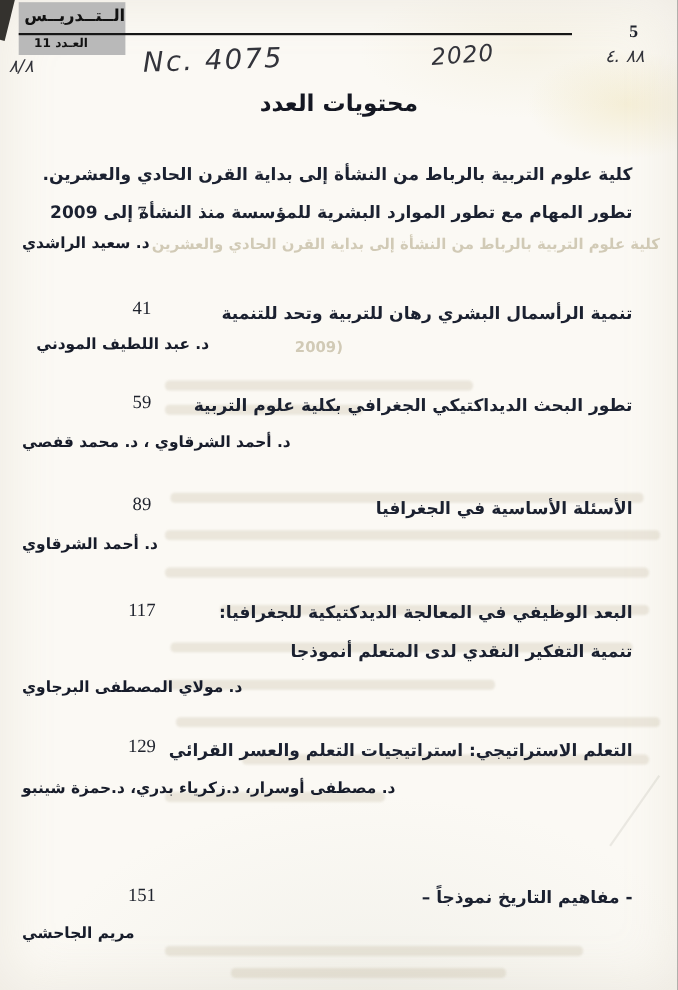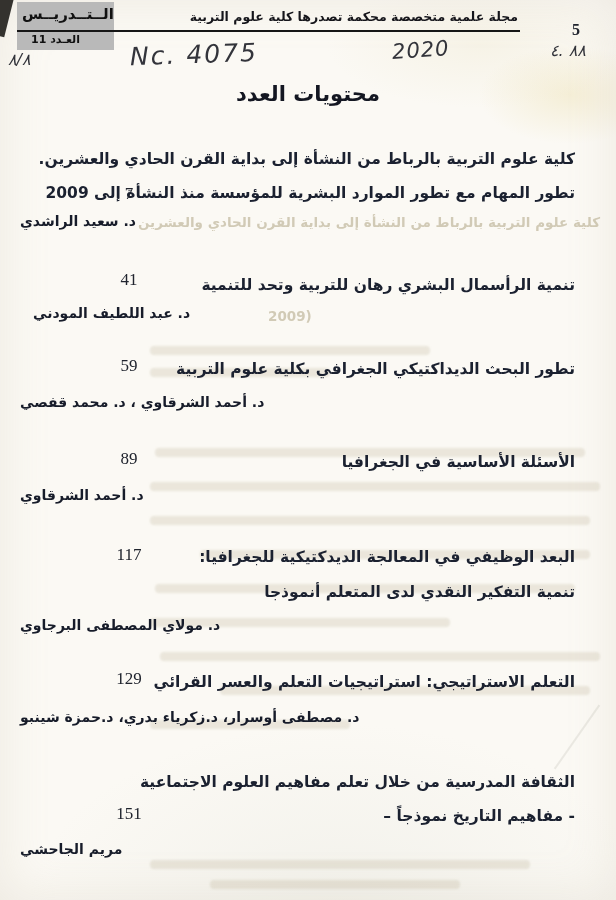--- a/index.html
+++ b/index.html
@@ -64,21 +64,20 @@
   <div class="gbar" style="top:652px;left:160px;width:440px;"></div>
   <div class="gbar" style="top:686px;left:220px;width:370px;"></div>
   <div class="gbar" style="top:720px;left:150px;width:200px;"></div>
   <div class="gbar" style="top:860px;left:150px;width:380px;"></div>
   <div class="gbar" style="top:880px;left:210px;width:250px;"></div>
 
   <div class="issue-box fg"></div>
   <div class="journal-name fg">الــتــدريــس</div>
   <div class="header-rule fg"></div>
   <div class="issue-label fg">العـدد 11</div>
-  <div class="header-subtitle fg">مجلة علمية متخصصة محكمة تصدرها كلية علوم التربية</div>
   <div class="page-number fg">5</div>
 
   <div class="hand hand-fraction fg">٨/٨</div>
   <div class="hand hand-accession fg">Nc. 4075</div>
   <div class="hand hand-year fg">2020</div>
   <div class="hand hand-class fg">٨٨ .٤</div>
 
   <div class="doc-title fg">محتويات العدد</div>
 
   <div class="t fg" style="top:150px;">كلية علوم التربية بالرباط من النشأة إلى بداية القرن الحادي والعشرين.</div>
@@ -100,18 +99,17 @@
 
   <div class="t fg" style="top:548px;">البعد الوظيفي في المعالجة الديدكتيكية للجغرافيا:</div>
   <div class="num fg" style="top:545px;">117</div>
   <div class="t fg" style="top:583px;">تنمية التفكير النقدي لدى المتعلم أنموذجا</div>
   <div class="auth fg" style="top:617px;">د. مولاي المصطفى البرجاوي</div>
 
   <div class="t fg" style="top:673px;">التعلم الاستراتيجي: استراتيجيات التعلم والعسر القرائي</div>
   <div class="num fg" style="top:669px;">129</div>
   <div class="auth fg" style="top:709px;">د. مصطفى أوسرار، د.زكرياء بدري، د.حمزة شينبو</div>
 
-  <div class="t fg" style="top:773px;">الثقافة المدرسية من خلال تعلم مفاهيم العلوم الاجتماعية</div>
   <div class="t fg" style="top:807px;">- مفاهيم التاريخ نموذجاً –</div>
   <div class="num fg" style="top:804px;">151</div>
   <div class="auth fg" style="top:841px;">مريم الجاحشي</div>
 
 </div>
 
 </body></html>

